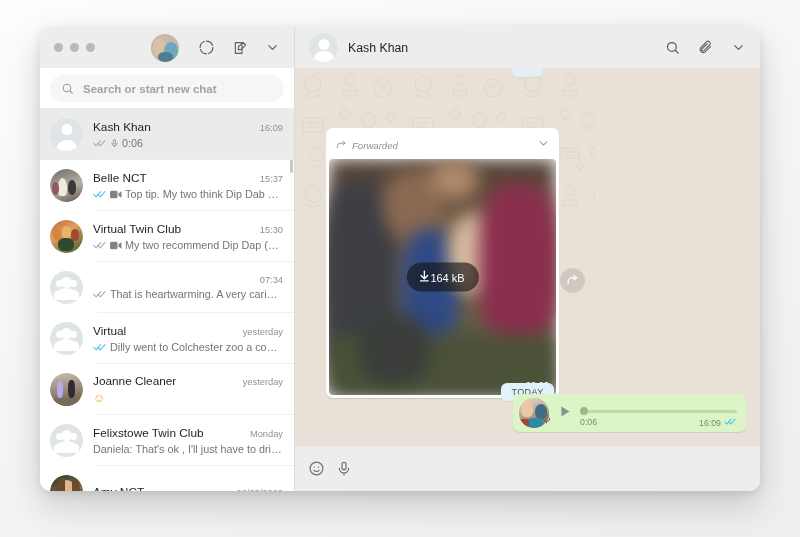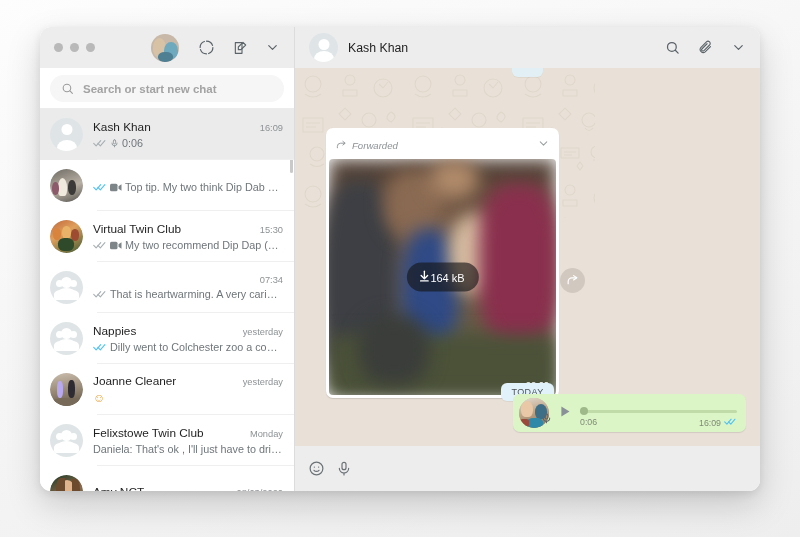--- a/index.html
+++ b/index.html
@@ -261,20 +261,24 @@
         <div class="chat-row">
           <div class="avatar">
             <span class="ph-av">
               <i style="inset:0;background:linear-gradient(160deg,#6d6a63,#b9b0a4 55%,#55534e);border-radius:50%"></i>
               <i style="left:8px;top:9px;width:9px;height:18px;background:#efe8dd;border-radius:50% 50% 30% 30%"></i>
               <i style="left:18px;top:11px;width:8px;height:15px;background:#3b3a38;border-radius:45%"></i>
               <i style="left:2px;top:13px;width:7px;height:13px;background:#8d5a6c;border-radius:45%"></i>
             </span>
           </div>
           <div class="row-body">
+            <div class="row-top">
+              <span class="row-name">Belle NCT</span>
+              <span class="row-time">15:37</span>
+            </div>
             <div class="row-bot">
               <span class="ticks">
                 <svg width="14" height="10" viewBox="0 0 20 12" fill="none" stroke="#4fc3f7" stroke-width="1.6" stroke-linecap="round" stroke-linejoin="round">
                     <path d="M1 6.5l3.5 3.5L11 2.5"></path>
                     <path d="M7 6.5l3.5 3.5L17 2.5"></path>
                   </svg>
               </span>
               <span class="ticks">
                 <svg width="12" height="9" viewBox="0 0 24 17" fill="#7d8589">
                     <rect x="0" y="1" width="15" height="15" rx="3"></rect>
@@ -347,21 +351,21 @@
 
         <div class="chat-row">
           <div class="avatar group">
             <span class="g1"></span>
               <span class="g2"></span>
               <span class="gc"></span>
               <span class="gcb"></span>
           </div>
           <div class="row-body">
             <div class="row-top">
-              <span class="row-name">Nappies</span>
+              <span class="row-name">Virtual</span>
               <span class="row-time">yesterday</span>
             </div>
             <div class="row-bot">
               <span class="ticks">
                 <svg width="14" height="10" viewBox="0 0 20 12" fill="none" stroke="#4fc3f7" stroke-width="1.6" stroke-linecap="round" stroke-linejoin="round">
                     <path d="M1 6.5l3.5 3.5L11 2.5"></path>
                     <path d="M7 6.5l3.5 3.5L17 2.5"></path>
                   </svg>
               </span>
               <span class="row-msg">Dilly went to Colchester zoo a coupl...</span>

